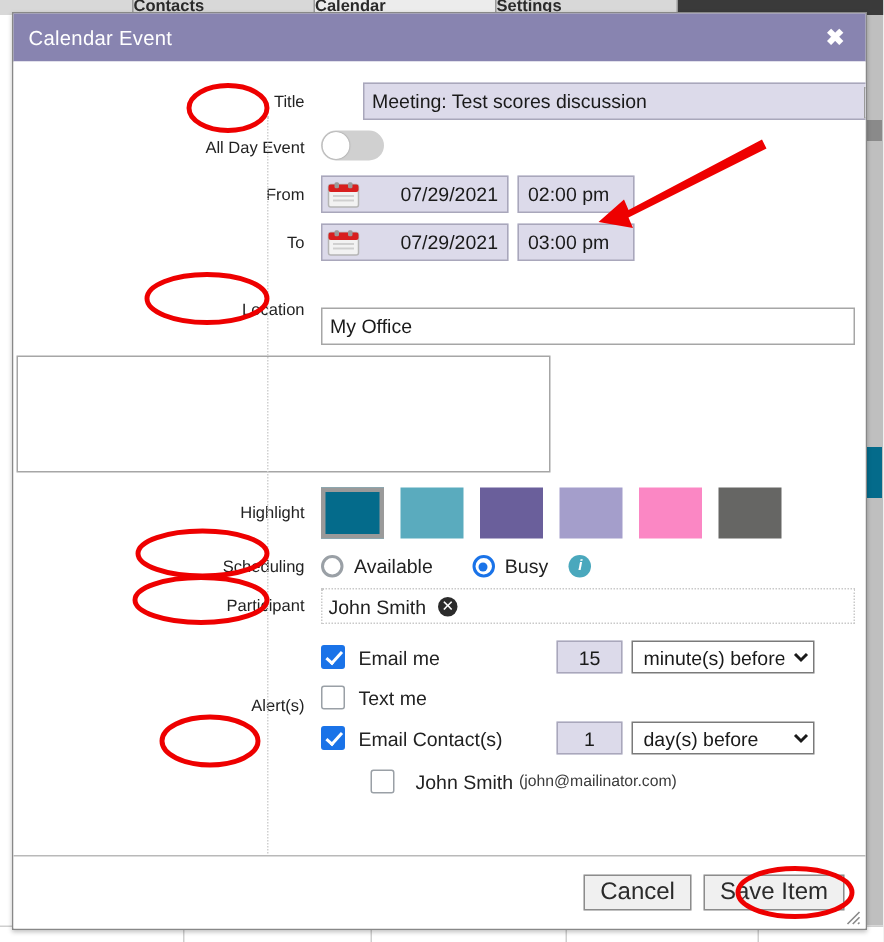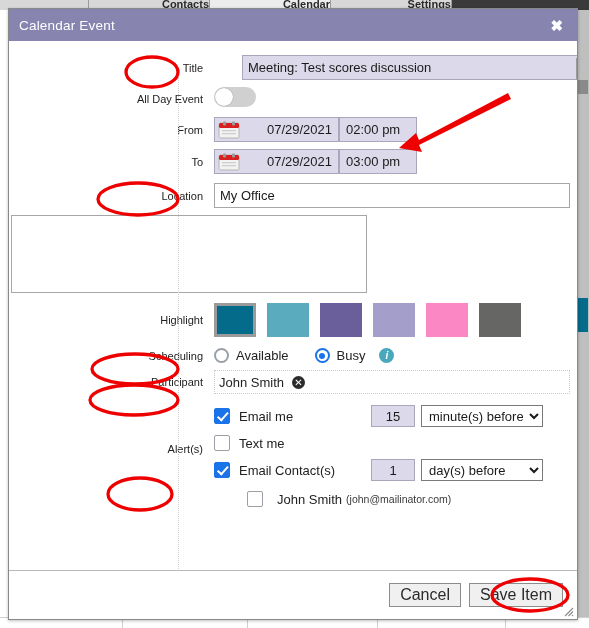--- a/index.html
+++ b/index.html
@@ -11,21 +11,21 @@
   }
   
   #page-bg{position:absolute;inset:0;background:#ffffff;}
   #bg-tabbar{
     position:absolute;left:0;top:0;width:589px;height:10px;
     background:#3a3a3a;
   }
   .bg-tab{
     position:absolute;top:0;height:10px;background:#d8d8d8;
     border-right:1px solid #9a9a9a;
-    font-size:11px;color:#2a2a2a;text-align:right;
+    font-size:11px;color:#2a2a2a;text-align:left;
     overflow:hidden;white-space:nowrap;line-height:9px;font-weight:bold;
   }
   #bg-scroll-track{
     position:absolute;right:0;top:10px;width:12px;height:618px;
     background:#bfbfbf;
   }
   #bg-scroll-thumb{
     position:absolute;right:1px;top:70px;width:10px;height:14px;
     background:#8a8a8a;
   }
@@ -105,25 +105,25 @@
   .date-box{
     width:125px;height:25px;background:#dcdaea;border:1px solid #a9a7bb;
     display:flex;align-items:center;box-sizing:border-box;cursor:pointer;
   }
   .cal-ico{width:22px;height:18px;margin:0 4px 0 3px;flex:none;}
   .date-txt{
     flex:1;text-align:right;padding-right:6px;font-size:13px;color:#1a1a1a;
   }
   .time-box{
     width:78px;height:25px;background:#dcdaea;border:1px solid #a9a7bb;
-    box-sizing:border-box;display:flex;align-items:center;
+    margin-left:6px;box-sizing:border-box;display:flex;align-items:center;
     padding-left:6px;font-size:13px;color:#1a1a1a;cursor:pointer;
   }
 
-  #location-input{width:356px;height:25px;}
+  #location-input{width:356px;height:25px;margin-top:22px;}
   #notes-area{
     width:356px;height:78px;resize:none;
     font-family:"Liberation Sans", sans-serif;font-size:13px;
     border:1px solid #a6a6a6;background:#fff;box-sizing:border-box;padding:3px 5px;
   }
 
   
   .sw-row{display:flex;gap:11px;}
   .sw{width:42px;height:34px;box-sizing:border-box;cursor:pointer;}
   .sw.sel{border:3px solid #9a9a9a;}

